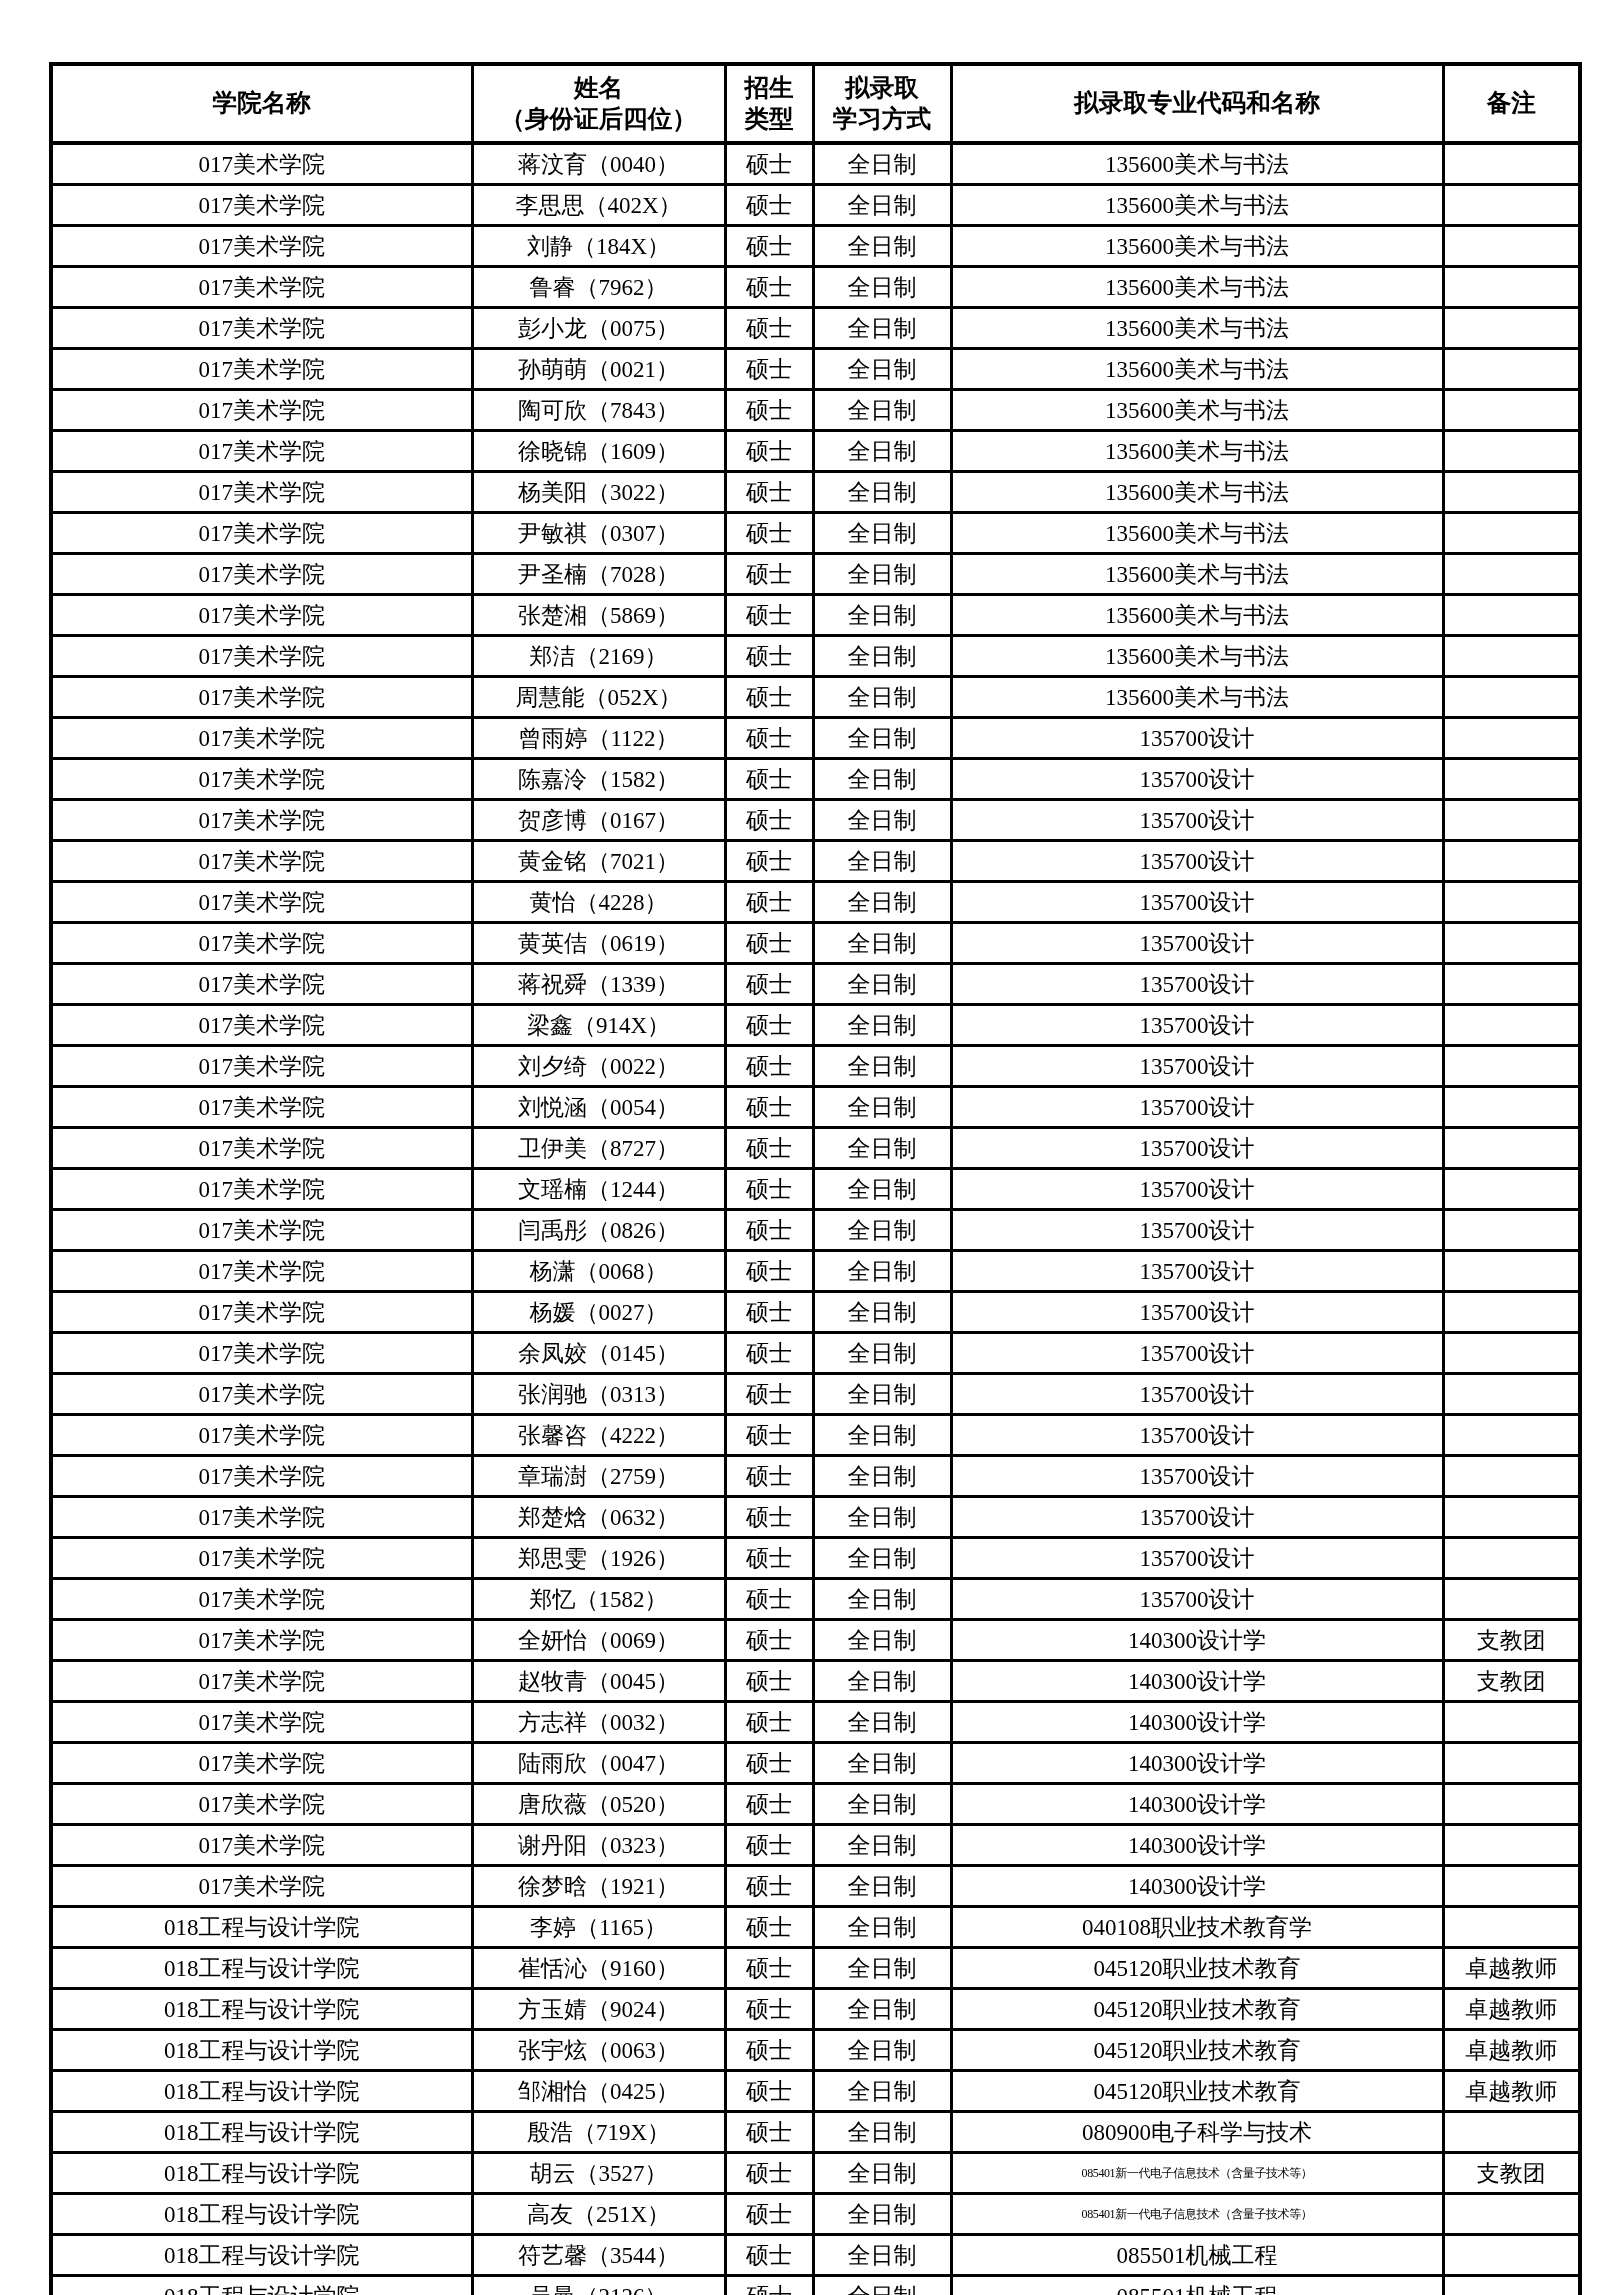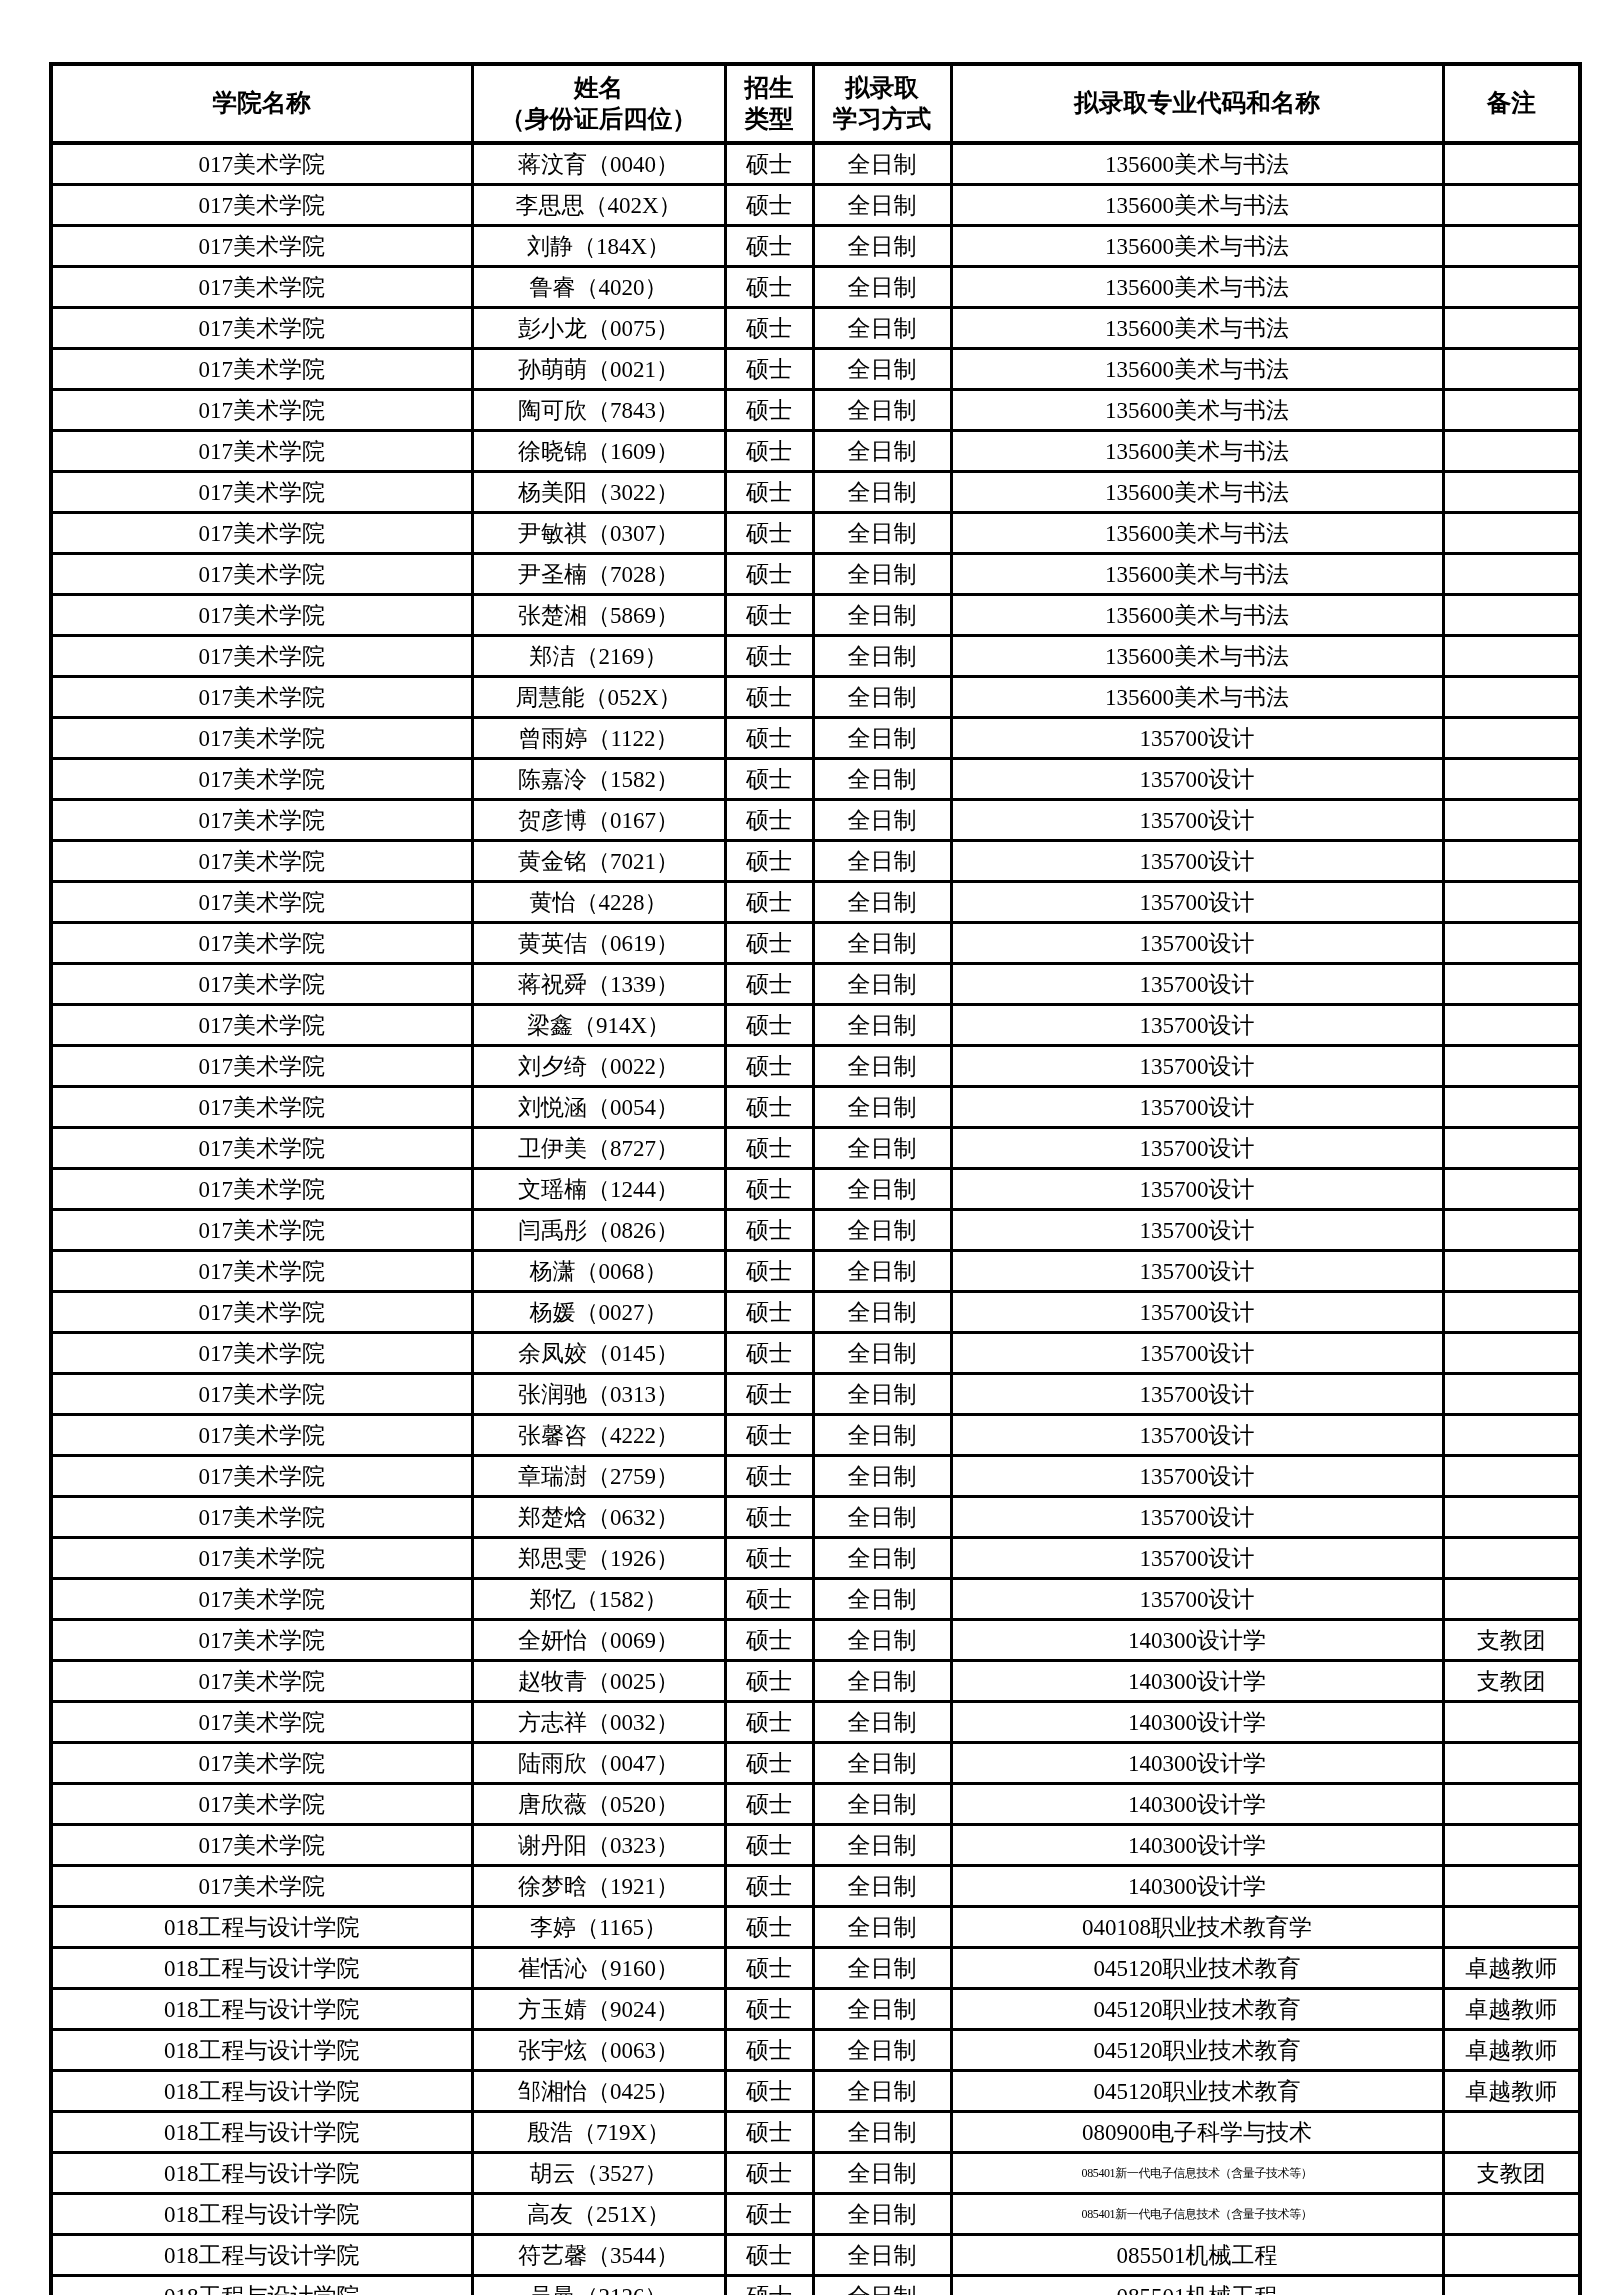--- a/index.html
+++ b/index.html
@@ -106,21 +106,21 @@
         <tr>
           <td>017美术学院</td>
           <td>刘静（184X）</td>
           <td>硕士</td>
           <td>全日制</td>
           <td>135600美术与书法</td>
           <td></td>
         </tr>
         <tr>
           <td>017美术学院</td>
-          <td>鲁睿（4020）</td>
+          <td>鲁睿（7962）</td>
           <td>硕士</td>
           <td>全日制</td>
           <td>135600美术与书法</td>
           <td></td>
         </tr>
         <tr>
           <td>017美术学院</td>
           <td>彭小龙（0075）</td>
           <td>硕士</td>
           <td>全日制</td>
@@ -378,21 +378,21 @@
         <tr>
           <td>017美术学院</td>
           <td>全妍怡（0069）</td>
           <td>硕士</td>
           <td>全日制</td>
           <td>140300设计学</td>
           <td>支教团</td>
         </tr>
         <tr>
           <td>017美术学院</td>
-          <td>赵牧青（0025）</td>
+          <td>赵牧青（0045）</td>
           <td>硕士</td>
           <td>全日制</td>
           <td>140300设计学</td>
           <td>支教团</td>
         </tr>
         <tr>
           <td>017美术学院</td>
           <td>方志祥（0032）</td>
           <td>硕士</td>
           <td>全日制</td>

